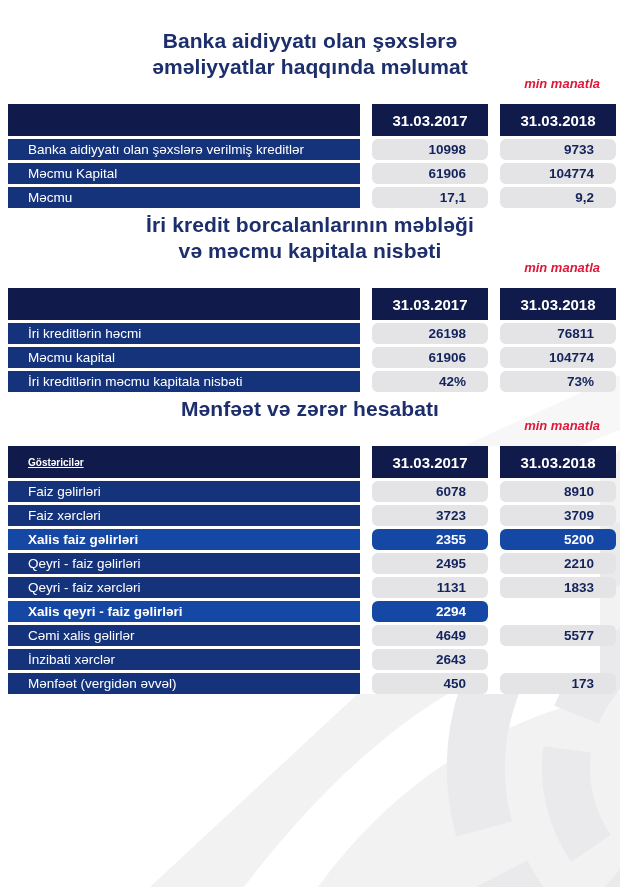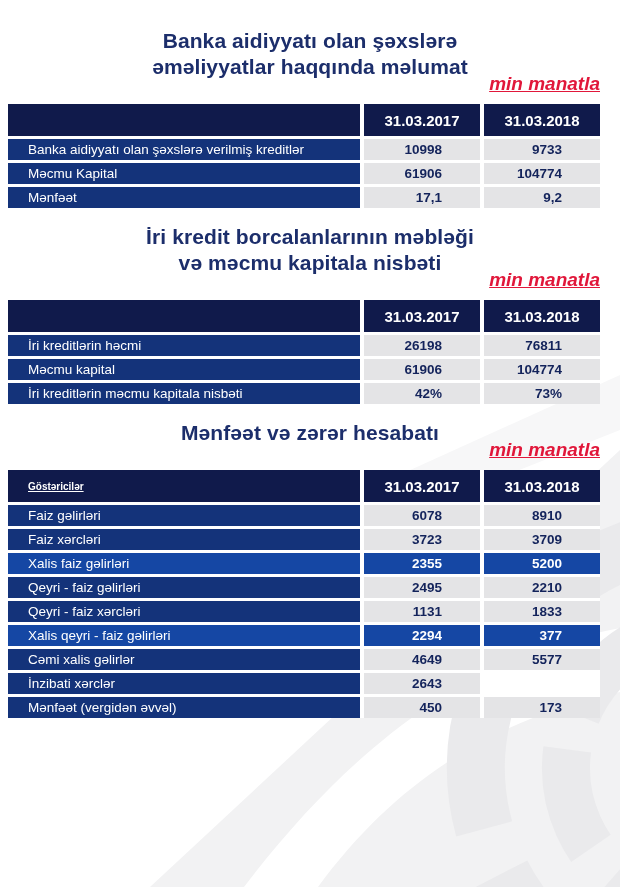--- a/index.html
+++ b/index.html
@@ -17,54 +17,53 @@
     top: 0; left: 0;
     width: 620px; height: 887px;
     z-index: 0;
   }
   .content {
     position: relative;
     z-index: 1;
     padding-top: 12px;
   }
   .block { margin: 0; }
-  .block + .block { margin-top: 16px; }
+  .block + .block { margin-top: 4px; }
   .block-title {
     text-align: center;
     color: var(--title-navy, #1c2e6b);
     font-size: 21px;
     line-height: 26px;
     font-weight: 700;
     white-space: pre-line;
     letter-spacing: 0.1px;
   }
   .unit-note {
     width: 592px;
     margin: -4px 0 0 8px;
     height: 15px;
     text-align: right;
     color: var(--note-red, #e1173a);
     font-style: italic;
     font-weight: 700;
-    font-size: 19px;
+    font-size: 13px;
     line-height: 15px;
-    text-decoration: underline;
   }
   .dtable {
     width: 592px;
     margin: 13px 0 0 8px;
     background: #ffffff;
     display: flex;
     flex-direction: column;
     gap: 3px;
   }
   .tr {
     display: grid;
     grid-template-columns: 352px 116px 116px;
-    column-gap: 4px;
+    column-gap: 12px;
   }
   .cell {
     display: flex;
     align-items: center;
     overflow: hidden;
     white-space: nowrap;
   }
   .thead .cell { height: 32px; }
   .tbody-row .cell { height: 21px; }
   .thead .cell {
@@ -86,25 +85,26 @@
     font-size: 13.5px;
     font-weight: 400;
     padding-left: 20px;
   }
   .tbody-row .val-cell {
     background: var(--value-gray, #e4e4e6);
     color: var(--value-text, #13235b);
     font-size: 13.5px;
     font-weight: 700;
     justify-content: flex-end;
-    padding-right: 38px;
+    padding-right: 22px;
+    border-radius: 6px;
   }
   .tbody-row.highlight .label-cell {
     background: var(--highlight-blue, #1547a4);
-    font-weight: 400;
+    font-weight: 700;
   }
   .tbody-row.highlight .val-cell {
     background: var(--highlight-blue, #1547a4);
     color: #ffffff;
   }
   .sec-1 { margin-top: 16px; }
   .sec-2 { margin-top: 46px; }
   .sec-3 { margin-top: 45px; }
 </style>
 </head>
@@ -137,21 +137,21 @@
         <div class="cell label-cell">Banka aidiyyatı olan şəxslərə verilmiş kreditlər</div>
         <div class="cell val-cell">10998</div>
         <div class="cell val-cell">9733</div>
       </div>
       <div class="tr tbody-row">
         <div class="cell label-cell">Məcmu Kapital</div>
         <div class="cell val-cell">61906</div>
         <div class="cell val-cell">104774</div>
       </div>
       <div class="tr tbody-row">
-        <div class="cell label-cell">Mənfəət</div>
+        <div class="cell label-cell">Məcmu</div>
         <div class="cell val-cell">17,1</div>
         <div class="cell val-cell">9,2</div>
       </div>
     </div>
   </section>
 
   <section class="block sec-2">
     <h2 class="block-title">İri kredit borcalanlarının məbləği
 və məcmu kapitala nisbəti</h2>
     <div class="unit-note">min manatla</div>
@@ -209,21 +209,20 @@
         <div class="cell val-cell">2210</div>
       </div>
       <div class="tr tbody-row">
         <div class="cell label-cell">Qeyri - faiz xərcləri</div>
         <div class="cell val-cell">1131</div>
         <div class="cell val-cell">1833</div>
       </div>
       <div class="tr tbody-row highlight">
         <div class="cell label-cell">Xalis qeyri - faiz gəlirləri</div>
         <div class="cell val-cell">2294</div>
-        <div class="cell val-cell">377</div>
       </div>
       <div class="tr tbody-row">
         <div class="cell label-cell">Cəmi xalis gəlirlər</div>
         <div class="cell val-cell">4649</div>
         <div class="cell val-cell">5577</div>
       </div>
       <div class="tr tbody-row">
         <div class="cell label-cell">İnzibati xərclər</div>
         <div class="cell val-cell">2643</div>
       </div>

